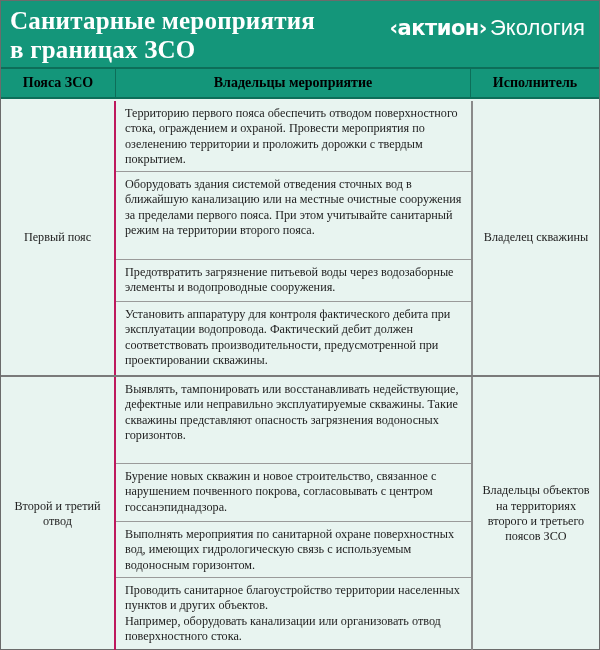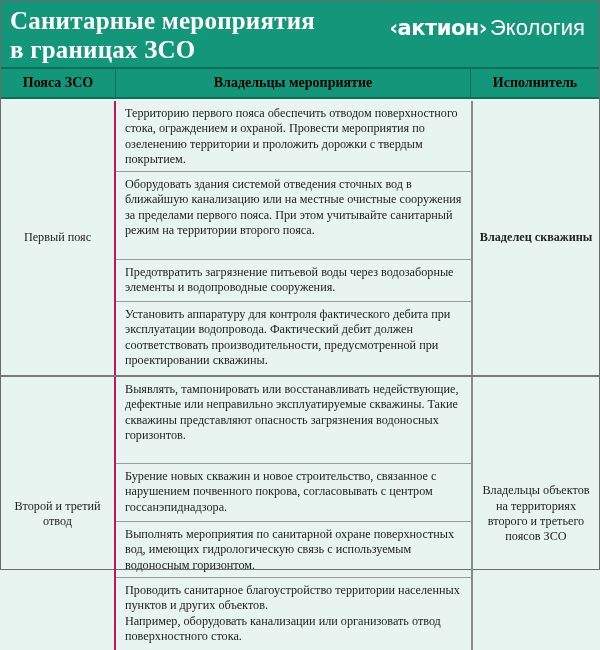--- a/index.html
+++ b/index.html
@@ -1,18 +1,18 @@
 <!DOCTYPE html>
 <html><head>
   <meta charset="utf-8">
   <style>
     * { box-sizing: border-box; margin: 0; padding: 0; }
     html, body { width: 600px; height: 650px; overflow: hidden; background: #e8f4f0; }
     body { font-family: "Liberation Serif", "DejaVu Serif", serif; color: #222; }
-    .page { position: relative; width: 600px; height: 570px; border: 1px solid #6b6b6b; background: #e8f4f0; }
+    .page { position: relative; width: 600px; height: 650px; border: 1px solid #6b6b6b; background: #e8f4f0; }
     .banner { position: absolute; left: 0; top: 0; width: 598px; height: 68px; background: #14967a; border-bottom: 2px solid #0d6e59; }
     .title { position: absolute; left: 9px; top: 5px; color: #fff; font-weight: bold; font-size: 25px; line-height: 29px; letter-spacing: 0.2px; }
     .logo { position: absolute; right: 14px; top: 14px; color: #fff; font-family: "DejaVu Sans", "Liberation Sans", sans-serif; font-size: 21px; white-space: nowrap; }
     .logo .brand { font-weight: bold; letter-spacing: -0.5px; }
     .logo .sub { font-weight: normal; margin-left: 3px; font-family: "Liberation Sans", sans-serif; font-size: 22px; margin-top: 12px; }
     .colhead { position: absolute; top: 68px; height: 30px; background: #14967a; color: #000000; font-weight: bold; font-size: 14px; display: flex; align-items: center; justify-content: center; border-right: 1px solid #0d6e59; border-bottom: 2px solid #0d6e59; }
     .ch1 { left: 0; width: 115px; }
     .ch2 { left: 115px; width: 355px; }
     .ch3 { left: 470px; width: 128px; border-right: none; }
     .cell { position: absolute; font-size: 12.2px; line-height: 15.3px; }
@@ -37,21 +37,21 @@
 
   <div class="colhead ch1">Пояса ЗСО</div>
   <div class="colhead ch2">Владельцы мероприятие</div>
   <div class="colhead ch3">Исполнитель</div>
 
   <div class="cell zone" style="top:100px;height:274px;">Первый пояс</div>
   <div class="cell meas" style="top:100px;height:71px;">Территорию первого пояса обеспечить отводом поверхностного стока, ограждением и охраной. Провести мероприятия по озеленению территории и проложить дорожки с твердым покрытием.</div>
   <div class="cell meas" style="top:171px;height:88px;">Оборудовать здания системой отведения сточных вод в ближайшую канализацию или на местные очистные сооружения за пределами первого пояса. При этом учитывайте санитарный режим на территории второго пояса.</div>
   <div class="cell meas" style="top:259px;height:42px;">Предотвратить загрязнение питьевой воды через водозаборные элементы и водопроводные сооружения.</div>
   <div class="cell meas" style="top:301px;height:73px;border-bottom:none;">Установить аппаратуру для контроля фактического дебита при эксплуатации водопровода. Фактический дебит должен соответствовать производительности, предусмотренной при проектировании скважины.</div>
-  <div class="cell exec" style="top:100px;height:274px;font-weight:bold;">Владелец скважины</div>
+  <div class="cell exec" style="top:100px;height:274px;">Владелец скважины</div>
 
   <div class="groupline" style="top:374px;"></div>
 
   <div class="cell zone" style="top:376px;height:274px;">Второй и третий отвод</div>
   <div class="cell meas" style="top:376px;height:87px;">Выявлять, тампонировать или восстанавливать недействующие, дефектные или неправильно эксплуатируемые скважины. Такие скважины представляют опасность загрязнения водоносных горизонтов.</div>
   <div class="cell meas" style="top:463px;height:58px;">Бурение новых скважин и новое строительство, связанное с нарушением почвенного покрова, согласовывать с центром госсанэпиднадзора.</div>
   <div class="cell meas" style="top:577px;height:71px;border-bottom:none;white-space:pre-line;">Проводить санитарное благоустройство территории населенных пунктов и других объектов.
 Например, оборудовать канализации или организовать отвод поверхностного стока.</div>
   <div class="cell meas" style="top:521px;height:56px;">Выполнять мероприятия по санитарной охране поверхностных вод, имеющих гидрологическую связь с используемым водоносным горизонтом.</div>
   <div class="cell exec" style="top:376px;height:274px;">Владельцы объектов на территориях второго и третьего поясов ЗСО</div>

